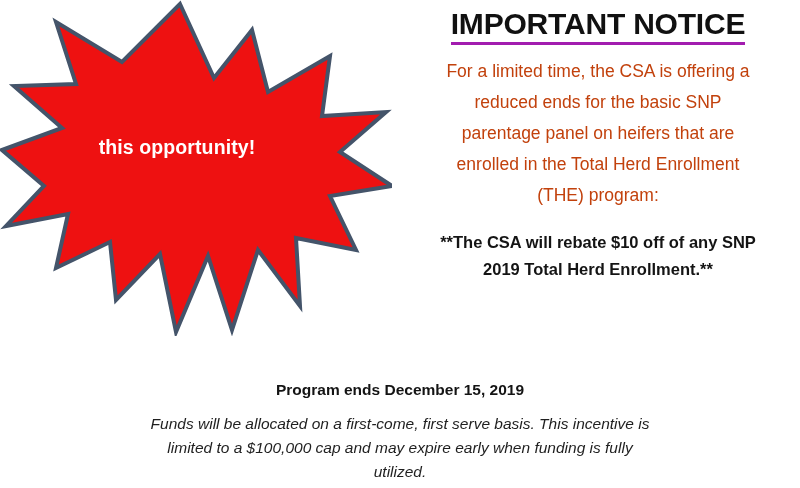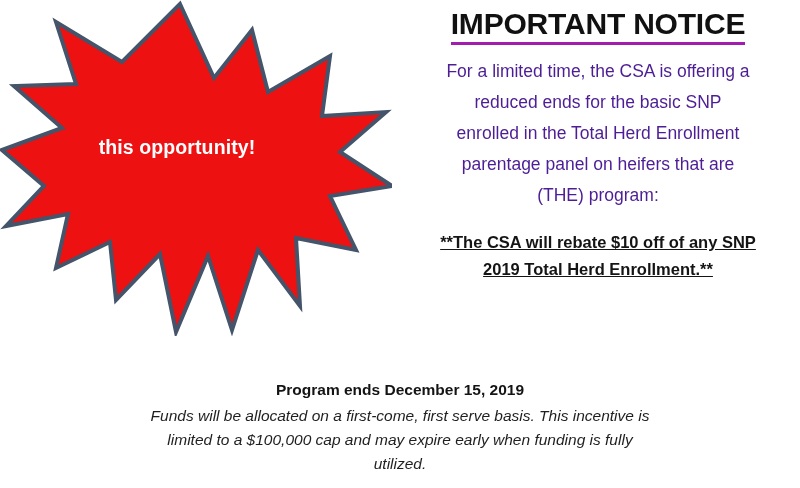--- a/index.html
+++ b/index.html
@@ -70,52 +70,52 @@
   }
   .notice-title .u {
     border-bottom: 3px solid #a21caf;
     padding-bottom: 2px;
   }
   .notice-body {
     margin: 0;
     padding: 14px 8px 0 8px;
     font-size: 17.5px;
     line-height: 31px;
-    color: #4c1d95;
+    color: #c2410c;
     font-weight: normal;
   }
   .notice-body .bl { display: block; white-space: nowrap; }
 
   .notice-rebate {
     margin: 0;
     padding: 18px 6px 0 6px;
     font-size: 16.5px;
     font-weight: bold;
     line-height: 27px;
     color: #141414;
   }
-  .notice-rebate .bl { display: block; white-space: nowrap; text-decoration: underline; }
+  .notice-rebate .bl { display: block; white-space: nowrap; }
 
   
   .notice-footer {
     position: absolute;
     left: 0px;
     top: 378px;
     width: 800px;
     text-align: center;
   }
   .footer-date {
     margin: 0;
     font-size: 15.5px;
     font-weight: bold;
     line-height: 24px;
     color: #141414;
   }
   .footer-terms {
-    margin: 0;
+    margin: 8px;
     padding-top: 2px;
     font-size: 15.5px;
     font-style: italic;
     line-height: 24px;
     color: #1f1f1f;
   }
   .footer-terms .bl { display: block; white-space: nowrap; }
 </style>
 </head>
 <body>
@@ -133,22 +133,22 @@
 
   <div class="notice-col">
 
     <h1 class="notice-title">
       <span class="u">IMPORTANT NOTICE</span>
     </h1>
 
     <p class="notice-body">
       <span class="bl">For a limited time, the CSA is offering a</span>
       <span class="bl">reduced ends for the basic SNP</span>
+      <span class="bl">parentage panel on heifers that are</span>
       <span class="bl">enrolled in the Total Herd Enrollment</span>
-      <span class="bl">parentage panel on heifers that are</span>
       <span class="bl">(THE) program:</span>
     </p>
 
     <p class="notice-rebate">
       <span class="bl">**The CSA will rebate $10 off of any SNP</span>
       <span class="bl">2019 Total Herd Enrollment.**</span>
     </p>
 
   </div>
 

